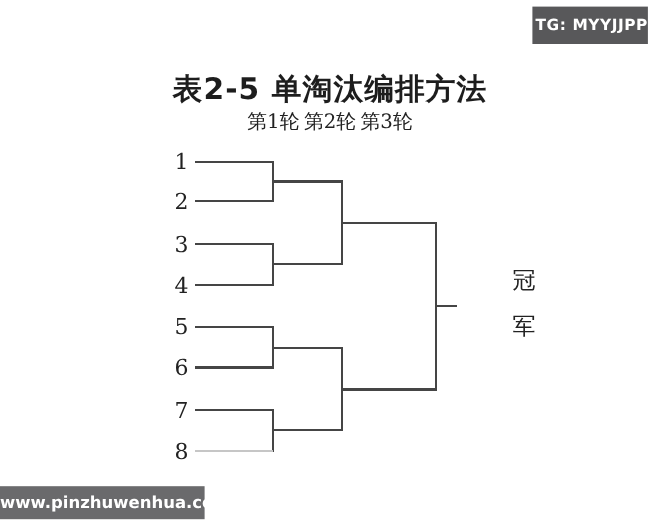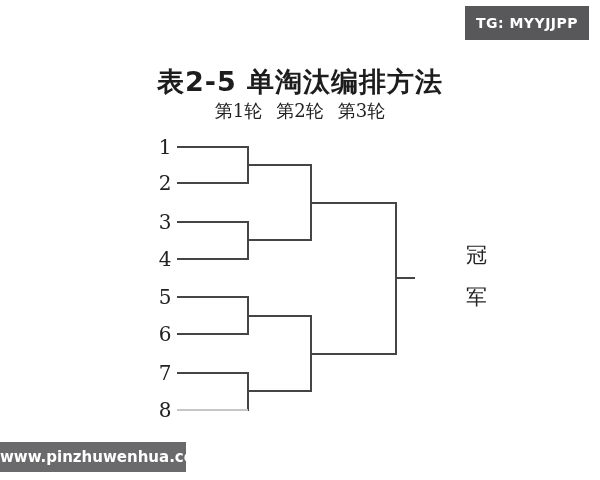--- a/index.html
+++ b/index.html
@@ -23,43 +23,43 @@
   .badge{
     position:absolute;
     background:var(--badge-top-bg);
     color:var(--badge-text);
     font-family:"DejaVu Sans","Liberation Sans",sans-serif;
     font-weight:bold;
     text-align:center;
   }
   .badge-top{
     top:6px;right:11px;
-    width:124px;height:34px;line-height:34px;
-    font-size:14px;letter-spacing:.5px;
+    width:105px;height:34px;line-height:34px;
+    font-size:14px;letter-spacing:.5px;text-align:right;
   }
   .badge-bottom{
     top:442px;left:0;
     width:186px;height:30px;line-height:30px;
     font-size:15px;
     background:var(--badge-bottom-bg);
   }
   .title{
     position:absolute;
     top:66px;left:0;width:100%;
     text-align:center;
     font-family:"DejaVu Sans","Liberation Sans",sans-serif;
     font-weight:bold;
     font-size:27px;line-height:32px;
     letter-spacing:1px;
     color:#1d1d1d;
   }
   .rounds{
     position:absolute;
     top:100px;left:0;width:100%;
-    display:flex;justify-content:center;gap:14px;
+    display:flex;justify-content:center;gap:4px;
     font-size:18px;line-height:21px;
     color:#222;
     align-items:flex-end;
   }
   .bracket-lines{
     position:absolute;top:0;left:0;
     shape-rendering:crispEdges;
   }
   .bracket-lines path{
     fill:none;

